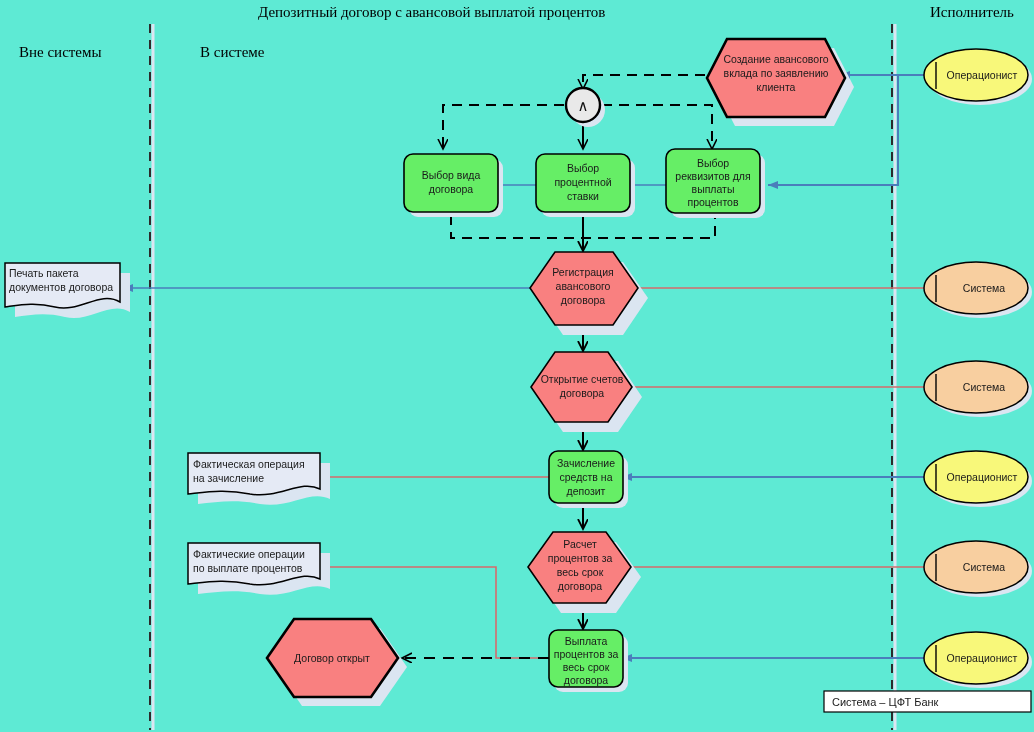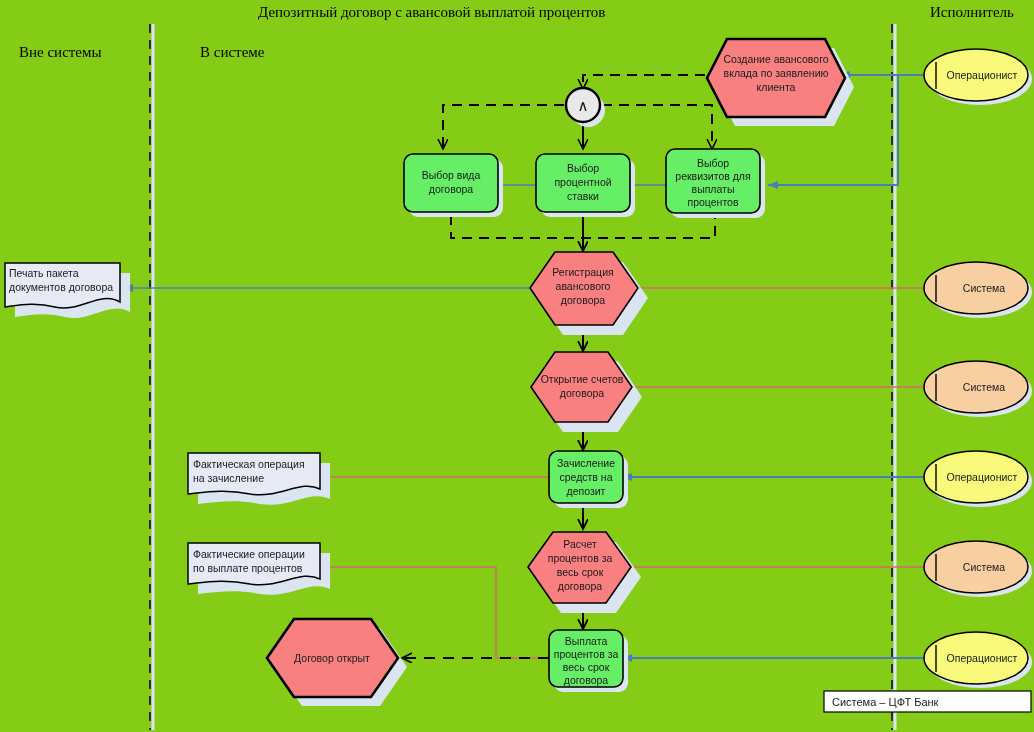--- a/index.html
+++ b/index.html
@@ -4,21 +4,21 @@
 <style>
   html, body {
     margin: 0;
     padding: 0;
     background: #ffffff;
   }
   #page {
     position: relative;
     width: 1034px;
     height: 732px;
-    background: #84cc16;
+    background: #5eead4;
     font-family: "Liberation Sans", sans-serif;
     overflow: hidden;
   }
   svg.diagram {
     position: absolute;
     left: 0;
     top: 0;
     width: 1034px;
     height: 732px;
   }

